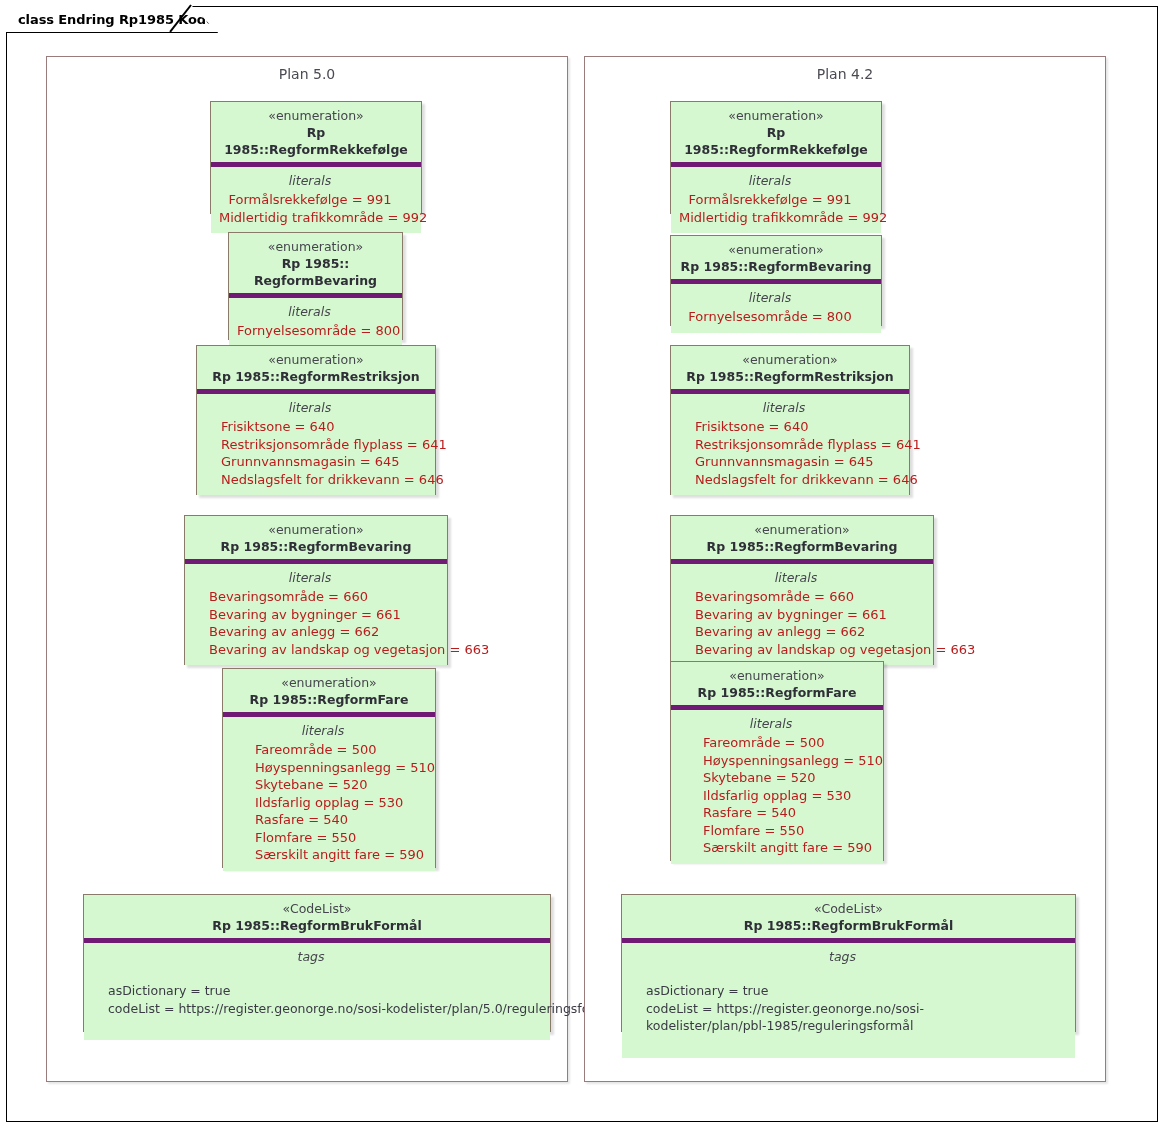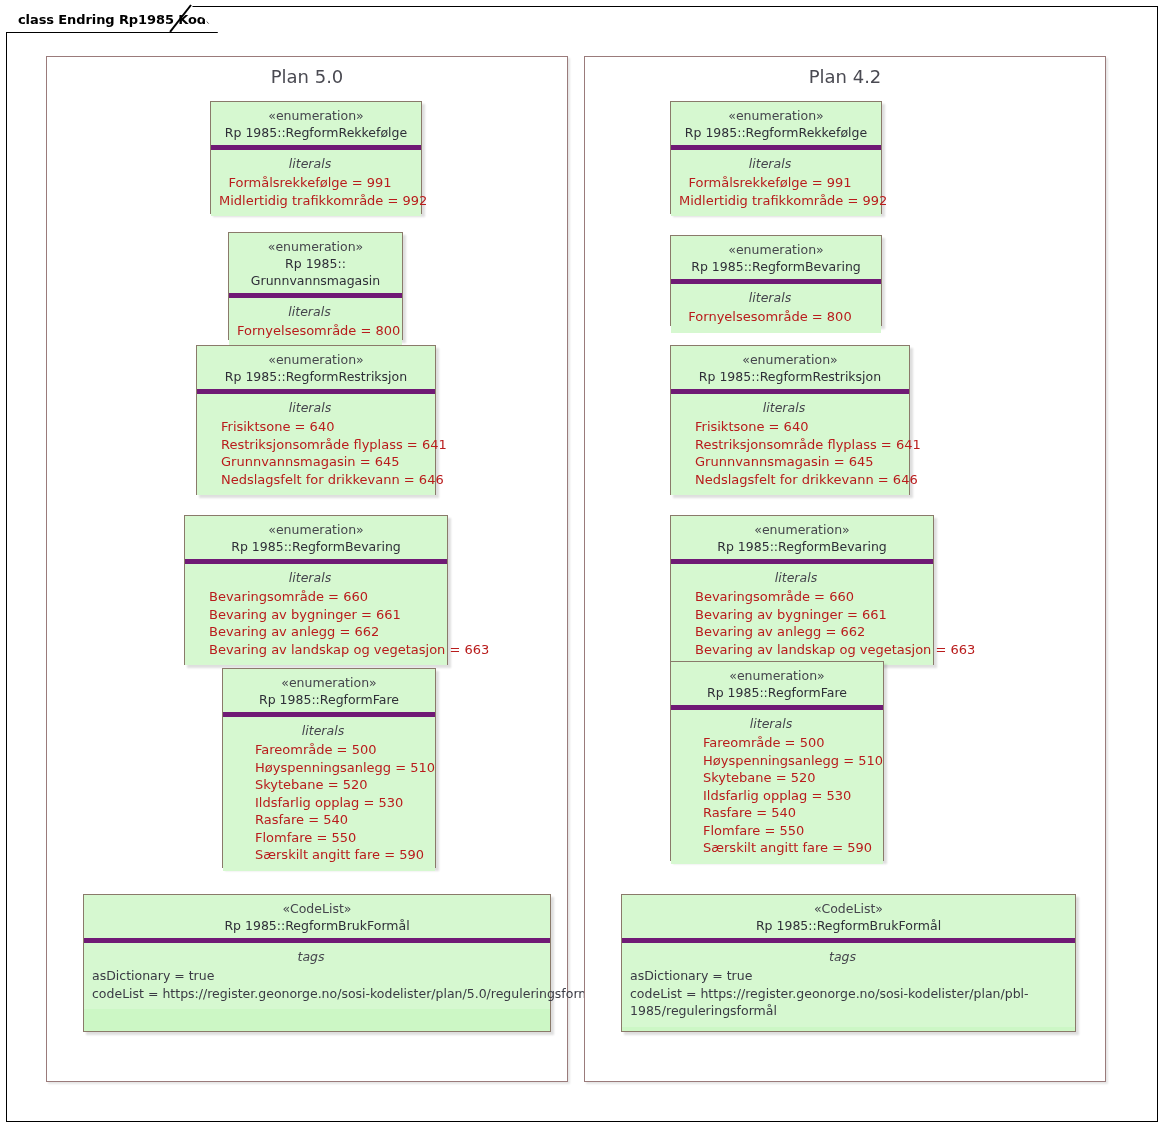--- a/index.html
+++ b/index.html
@@ -75,21 +75,21 @@
     background: #ffffff;
     box-sizing: border-box;
     box-shadow: 2px 2px 2px rgba(0,0,0,0.10);
   }
   .package-title {
     position: absolute;
     top: 9px;
     left: 0;
     right: 0;
     text-align: center;
-    font-size: 18px;
+    font-size: 14px;
     color: #4a4a52;
   }
 
   
   .uml-box {
     position: absolute;
     border: 1px solid #8a7a6a;
     background: #ccf7c5;
     box-sizing: border-box;
     box-shadow: 3px 3px 2px rgba(0,0,0,0.13);
@@ -101,21 +101,21 @@
     background: #d6f8d0;
   }
   .stereotype {
     font-size: 12.5px;
     color: #45454d;
     line-height: 16px;
     display: block;
   }
   .classname {
     font-size: 12.5px;
-    font-weight: normal;
+    font-weight: bold;
     color: #2f2f38;
     line-height: 17px;
     display: block;
   }
   .uml-compartment {
     padding: 5px 20px 7px 8px;
     background: #d6f8d0;
   }
   .compartment-title {
     text-align: center;
@@ -133,21 +133,21 @@
   }
   .literal-list.centered { text-align: center; }
   .literal-item {
     font-size: 13px;
     color: #b91c1c;
     line-height: 17.5px;
     white-space: nowrap;
   }
   .tag-list {
     list-style: none;
-    margin: 0;
+    margin: 16px;
     padding: 0;
     text-align: left;
   }
   .tag-item {
     font-size: 12.5px;
     color: #3a3a44;
     line-height: 17.5px;
   }
   .tag-item.wrap { white-space: normal; }
   .tag-item.nowrap { white-space: nowrap; }
@@ -179,21 +179,21 @@
         <li class="literal-item">Formålsrekkefølge = 991</li>
         <li class="literal-item">Midlertidig trafikkområde = 992</li>
       </ul>
     </div>
   </div>
 
   <div class="uml-box" style="left:228px; top:232px; width:175px; height:108px;">
     <div class="uml-header">
       <span class="stereotype">«enumeration»</span>
       <span class="classname">Rp 1985::</span>
-      <span class="classname">Grunnvannsmagasin</span>
+      <span class="classname">RegformBevaring</span>
     </div>
     <div class="uml-compartment">
       <span class="compartment-title">literals</span>
       <ul class="literal-list centered">
         <li class="literal-item">Fornyelsesområde = 800</li>
       </ul>
     </div>
   </div>
 
   <div class="uml-box" style="left:196px; top:345px; width:240px; height:150px;">

